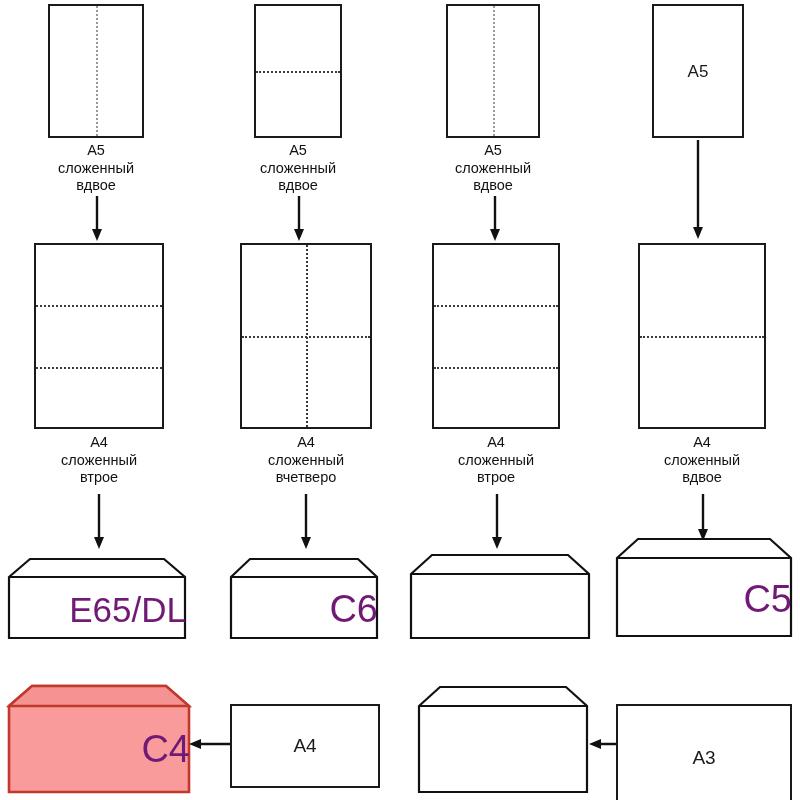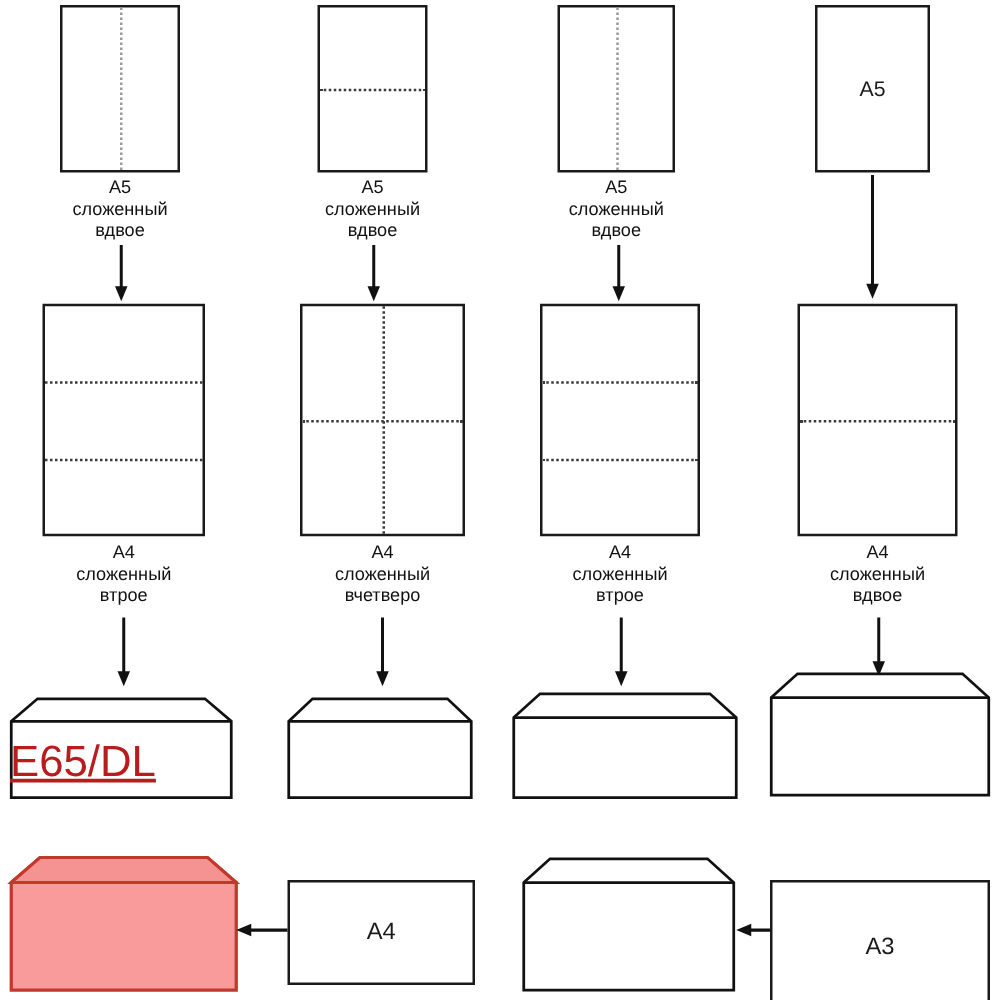--- a/index.html
+++ b/index.html
@@ -64,25 +64,24 @@
     position: absolute;
   }
   .envelope svg {
     display: block;
     overflow: visible;
   }
   .env-label {
     position: absolute;
     left: 0;
     right: 0;
-    text-align: left;
+    text-align: right;
     font-size: 38px;
-    color: #b91c1c;
+    color: #701a75;
     letter-spacing: 0px;
-    text-decoration: underline;
   }
   
   .arrow {
     position: absolute;
   }
   .arrow svg {
     display: block;
     overflow: visible;
   }
   
@@ -218,41 +217,44 @@
       <line x1="1" y1="21" x2="177" y2="21" stroke="#111111" stroke-width="2.2"></line>
     </svg>
     <div class="env-label" style="top:34px; font-size:35px;">E65/DL</div>
   </div>
 
   <div class="envelope" style="left:230px; top:556px;">
     <svg width="148" height="84" viewBox="0 0 148 84">
       <polygon points="1,21 20,3 128,3 147,21 147,82 1,82" fill="#ffffff" stroke="#111111" stroke-width="2.2" stroke-linejoin="miter"></polygon>
       <line x1="1" y1="21" x2="147" y2="21" stroke="#111111" stroke-width="2.2"></line>
     </svg>
+    <div class="env-label" style="top:32px;">C6</div>
   </div>
 
   <div class="envelope" style="left:410px; top:552px;">
     <svg width="180" height="88" viewBox="0 0 180 88">
       <polygon points="1,22 22,3 158,3 179,22 179,86 1,86" fill="#ffffff" stroke="#111111" stroke-width="2.2" stroke-linejoin="miter"></polygon>
       <line x1="1" y1="22" x2="179" y2="22" stroke="#111111" stroke-width="2.2"></line>
     </svg>
   </div>
 
   <div class="envelope" style="left:616px; top:536px;">
     <svg width="176" height="102" viewBox="0 0 176 102">
       <polygon points="1,22 22,3 154,3 175,22 175,100 1,100" fill="#ffffff" stroke="#111111" stroke-width="2.2" stroke-linejoin="miter"></polygon>
       <line x1="1" y1="22" x2="175" y2="22" stroke="#111111" stroke-width="2.2"></line>
     </svg>
+    <div class="env-label" style="top:42px;">C5</div>
   </div>
 
   <div class="envelope" style="left:8px; top:682px;">
     <svg width="182" height="112" viewBox="0 0 182 112">
       <polygon points="1,24 24,4 158,4 181,24 181,110 1,110" fill="#f99b9b" stroke="#c0392b" stroke-width="2.6" stroke-linejoin="miter"></polygon>
       <polygon points="1,24 24,4 158,4 181,24" fill="#f59292" stroke="#c0392b" stroke-width="2.4" stroke-linejoin="miter"></polygon>
     </svg>
+    <div class="env-label" style="top:46px;">C4</div>
   </div>
 
   <div class="arrow" style="left:188px; top:735px;">
     <svg width="48" height="18" viewBox="0 0 48 18">
       <line x1="47" y1="9" x2="8" y2="9" stroke="#111" stroke-width="2.6"></line>
       <polygon points="1,9 13,4 13,14" fill="#111"></polygon>
     </svg>
   </div>
 
   <div class="plainbox" style="left:230px; top:704px; width:150px; height:84px;">

